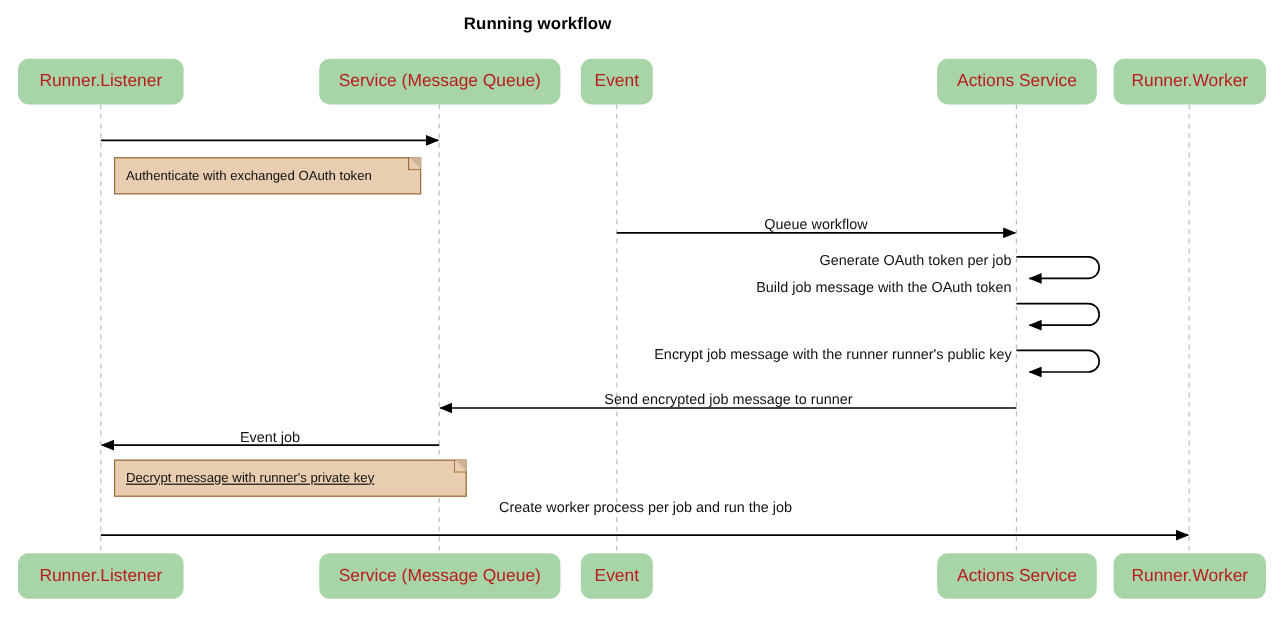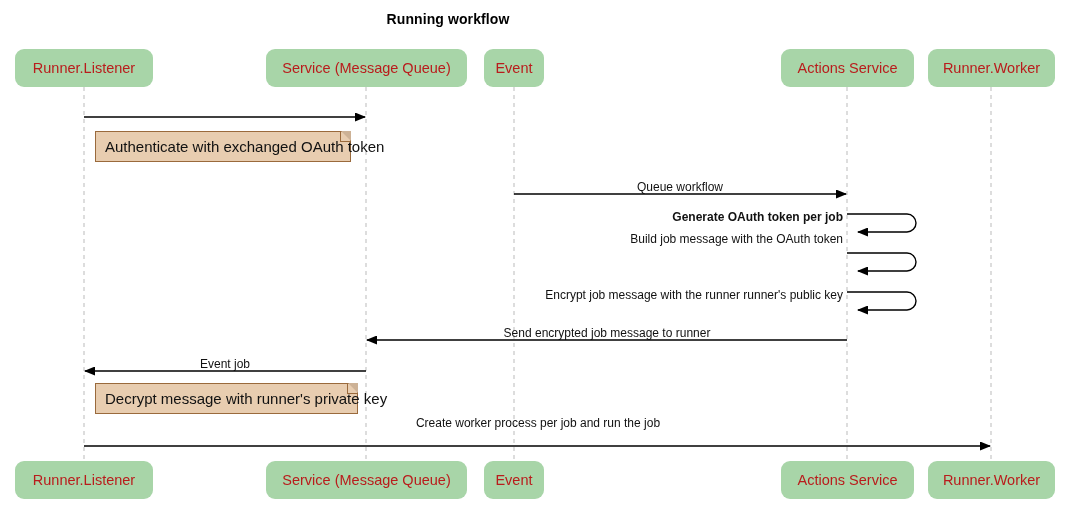--- a/index.html
+++ b/index.html
@@ -61,21 +61,21 @@
   .msg-label.right-end { transform: translateX(-100%); }
   .note {
     position: absolute;
     box-sizing: border-box;
     background: #e8cdb0;
     border: 1px solid #9a6a3c;
     height: 31px;
     display: flex;
     align-items: center;
     padding-left: 9px;
-    font-size: 15px;
+    font-size: 11px;
     color: #111111;
     white-space: nowrap;
   }
   .note .fold {
     position: absolute;
     top: -1px;
     right: -1px;
     width: 0;
     height: 0;
     border-left: 10px solid transparent;
@@ -160,33 +160,33 @@
       <div class="participant" style="left: 781px; width: 133px; top: 461px; background: rgb(168, 213, 168);">
         <span>Actions Service</span>
       </div>
       <div class="participant" style="left: 928px; width: 127px; top: 461px; background: rgb(168, 213, 168);">
         <span>Runner.Worker</span>
       </div>
     </div>
   <div id="labels">
       <div class="msg-label center" style="left: 225px; top: 103px; margin-top: 36px;">Get message</div>
       <div class="msg-label center" style="left: 680px; top: 180px;">Queue workflow</div>
-      <div class="msg-label right-end" style="left: 843px; top: 210px; font-weight: bold;">Generate OAuth token per job</div>
+      <div class="msg-label right-end" style="left: 843px; top: 210px;">Generate OAuth token per job</div>
       <div class="msg-label right-end" style="left: 843px; top: 232px; text-align: right;">Build job message with the OAuth token</div>
       <div class="msg-label right-end" style="left: 843px; top: 288px;">Encrypt job message with the runner runner's public key</div>
       <div class="msg-label center" style="left: 607px; top: 326px;">Send encrypted job message to runner</div>
       <div class="msg-label center" style="left: 225px; top: 357px;">Event job</div>
       <div class="msg-label center" style="left: 538px; top: 416px;">Create worker process per job and run the job</div>
     </div>
   <div id="notes">
       <div class="note" style="left: 95px; top: 131px; width: 256px; background: rgb(232, 205, 176); border-color: rgb(154, 106, 60);">
         <span>Authenticate with exchanged OAuth token</span>
         <span class="fold"></span>
         <span class="fold-edge"></span>
       </div>
-      <div class="note" style="left: 95px; top: 383px; width: 263px; background: rgb(232, 205, 176); border-color: rgb(154, 106, 60);">
+      <div class="note" style="left: 95px; top: 383px; width: 294px; background: rgb(232, 205, 176); border-color: rgb(154, 106, 60); text-decoration: underline;">
         <span>Decrypt message with runner's private key</span>
         <span class="fold"></span>
         <span class="fold-edge"></span>
       </div>
     </div>
 
 </div>
 
 </body></html>

